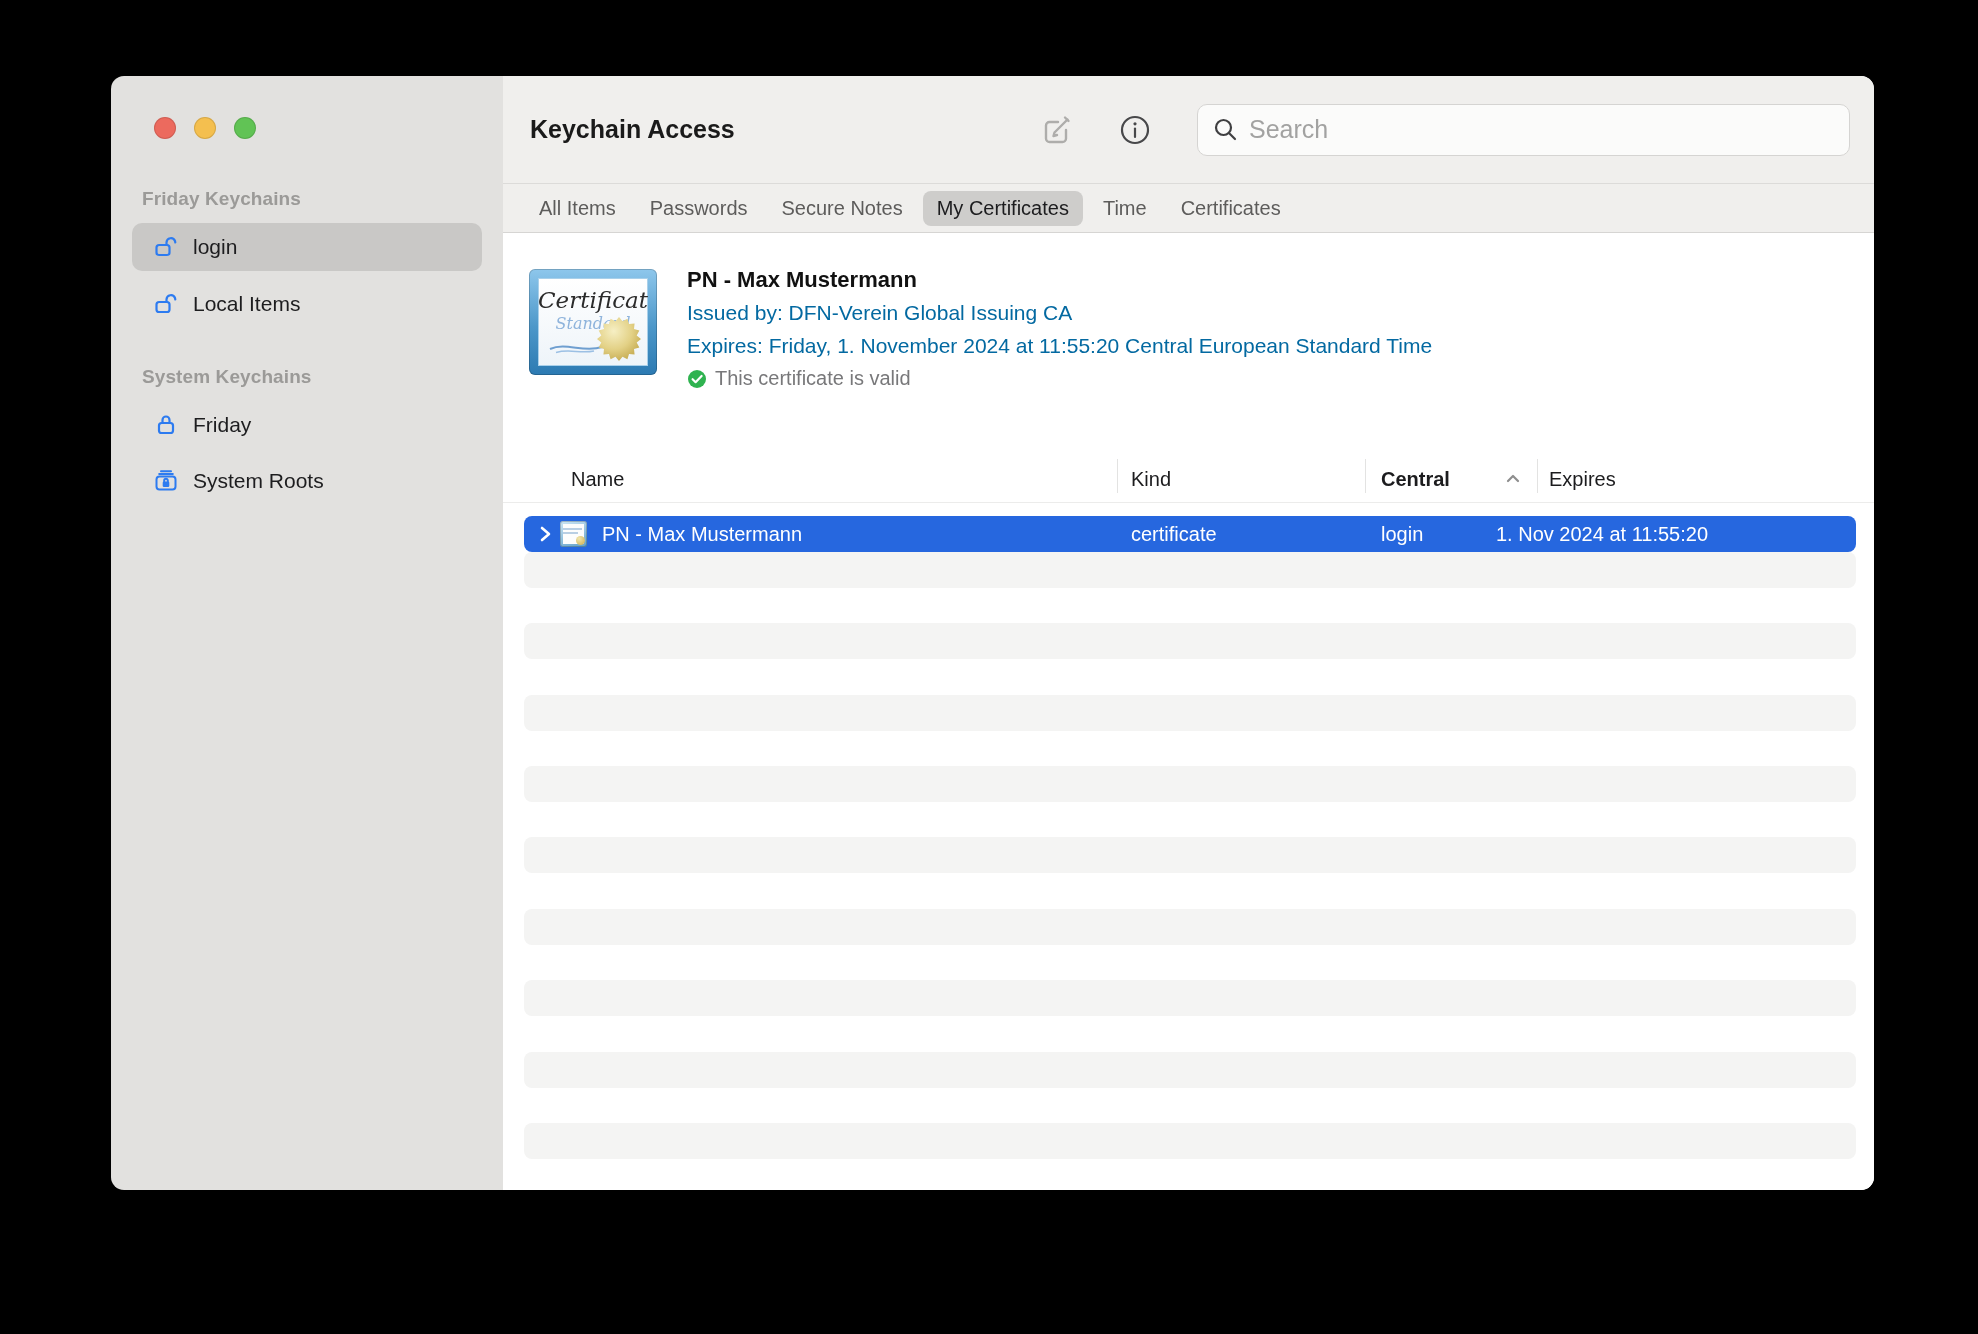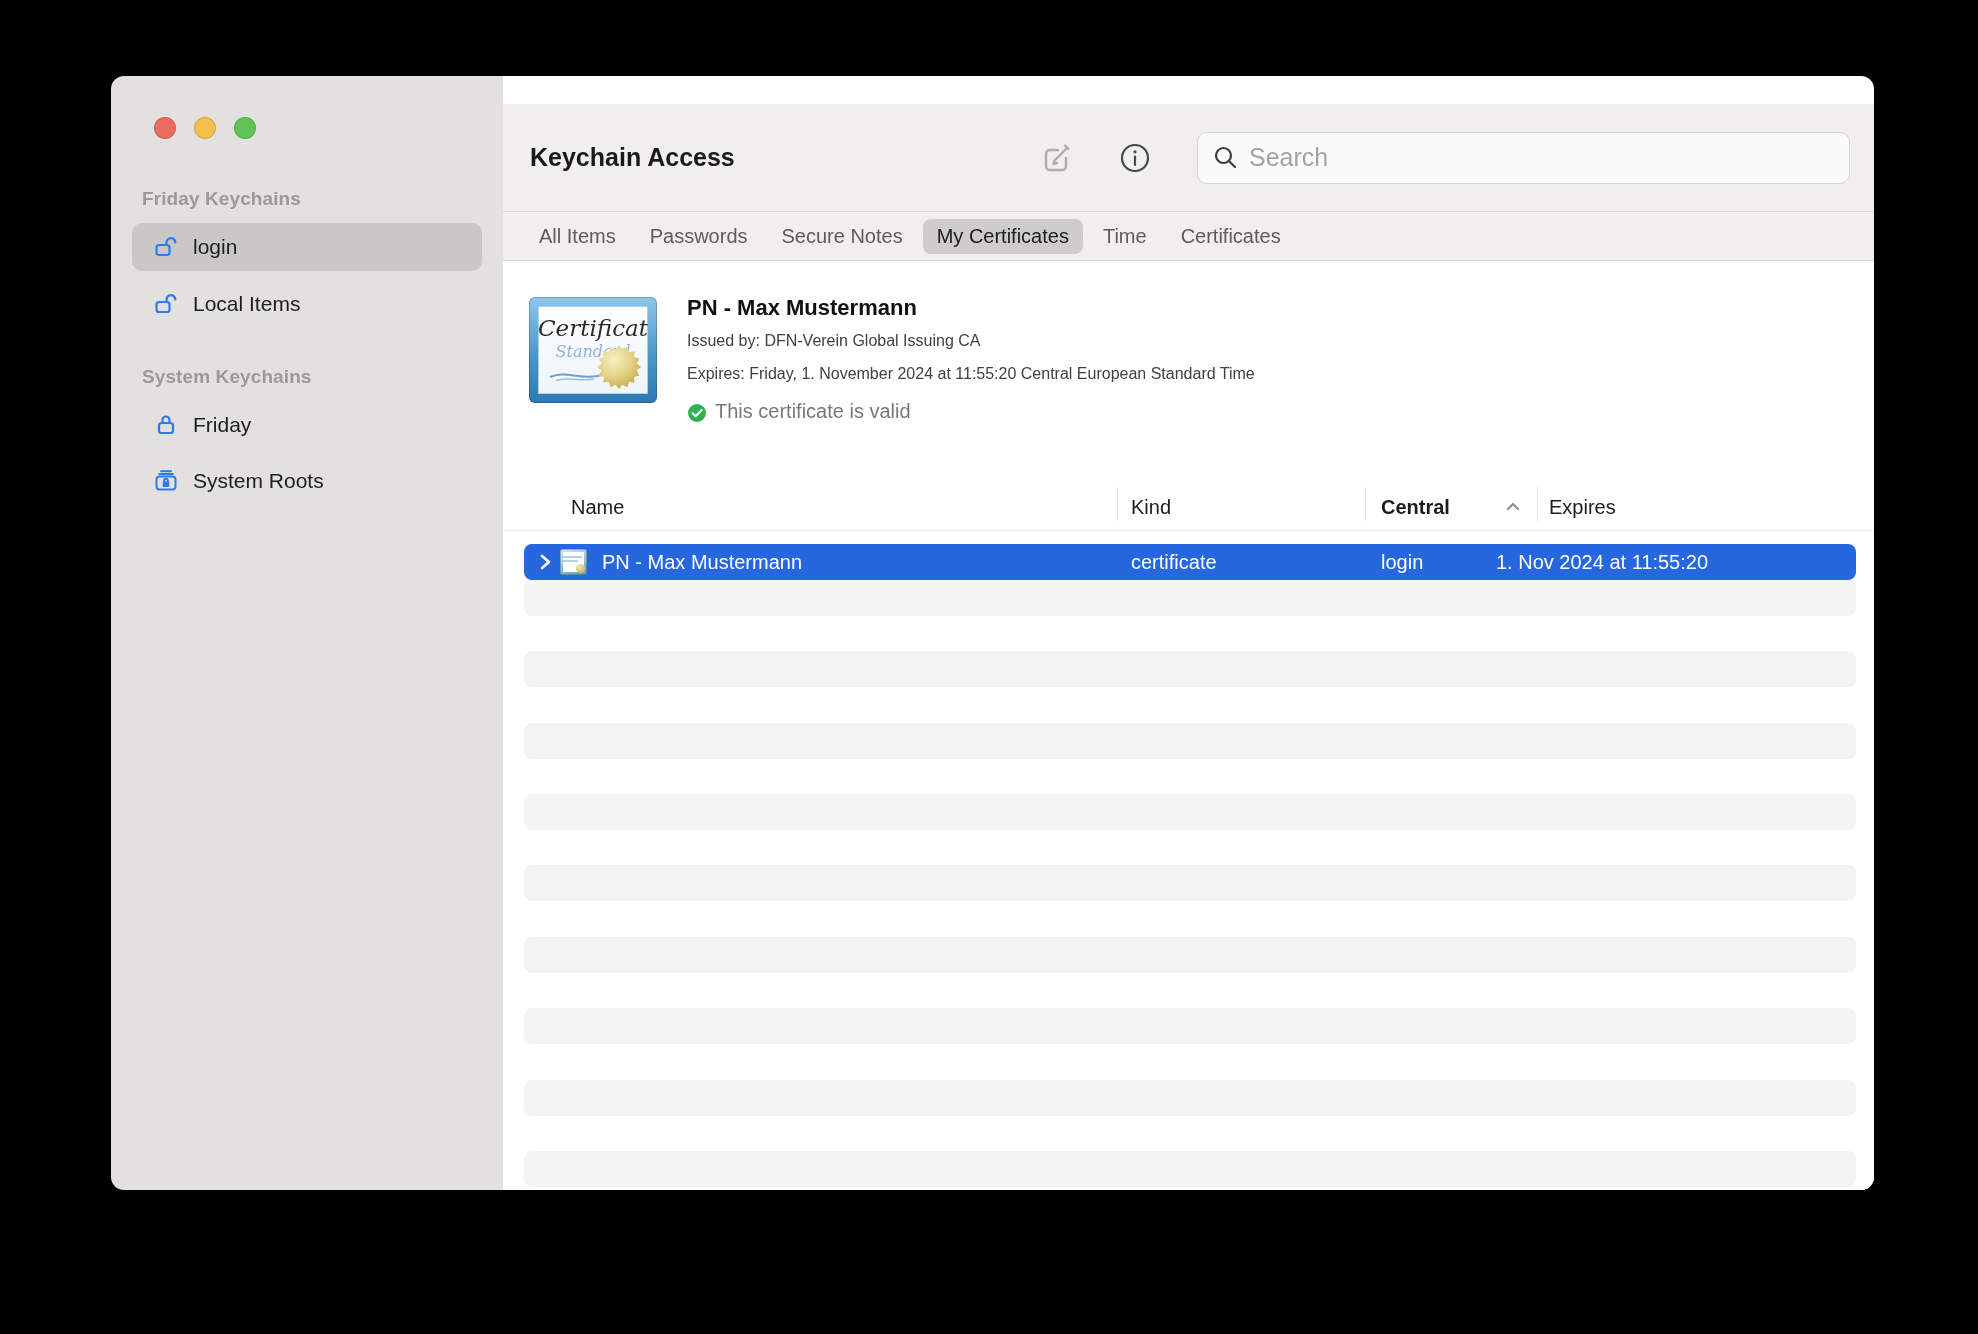--- a/index.html
+++ b/index.html
@@ -21,21 +21,21 @@
   .side-item { position:absolute; left:21px; width:350px; height:48px; transform:translateY(-50%);
     border-radius:10px; display:flex; align-items:center; }
   .side-item.selected { background:#c9c8c6; }
   .side-item .s-icon { position:absolute; left:21px; width:26px; height:26px; }
   .side-item .s-label { position:absolute; left:61px; font-size:21px; color:#1d1d1f; }
   .s-icon svg { display:block; }
 
   
   .main { position:relative; flex:1; height:100%; background:#fff; }
   .toolbar { position:relative; height:108px; background:#f0efed; border-bottom:1px solid #dcdbd9;
-    display:flex; align-items:center;margin-top:28px; }
+    display:flex; align-items:center; }
   .app-title { margin-left:27px; font-size:25px; font-weight:700; color:#1a1a1a; }
   .toolbar-spacer { flex:1; }
   .tb-icon { width:36px; height:36px; flex:none; }
   .edit-icon { margin-right:42px; }
   .info-icon { margin-right:44px; }
   .search-field { width:653px; height:52px; margin-right:24px; border-radius:10px;
     background:#fbfbfa; border:1px solid #d5d4d2; display:flex; align-items:center; padding:0 14px; }
   .search-field svg { flex:none; margin-right:10px; }
   .search-field input { flex:1; border:none; outline:none; background:transparent;
     font-size:25px; color:#1d1d1f; font-family:inherit; }
@@ -58,22 +58,22 @@
     font-style:italic; font-size:23px; color:#2b2b2b; }
   .cert-sub { margin-top:1px; font-family:"DejaVu Serif","Liberation Serif",serif;
     font-style:italic; font-size:16px; color:#8fb4dc; }
   .cert-swoosh { position:absolute; left:10px; bottom:10px; }
   .cert-seal { position:absolute; right:7px; bottom:5px; width:44px; height:44px;
     background:radial-gradient(circle at 38% 32%,#f6efc4 0%,#e3d186 45%,#c3a94e 80%,#ac913a 100%);
     clip-path:polygon(100% 50%,90.2% 58%,96.2% 69.1%,84.1% 72.8%,85.4% 85.4%,72.8% 84.1%,69.1% 96.2%,58% 90.2%,50% 100%,42% 90.2%,30.9% 96.2%,27.2% 84.1%,14.6% 85.4%,15.9% 72.8%,3.8% 69.1%,9.8% 58%,0% 50%,9.8% 42%,3.8% 30.9%,15.9% 27.2%,14.6% 14.6%,27.2% 15.9%,30.9% 3.8%,42% 9.8%,50% 0%,58% 9.8%,69.1% 3.8%,72.8% 15.9%,85.4% 14.6%,84.1% 27.2%,96.2% 30.9%,90.2% 42%); }
 
   .cert-text { position:absolute; left:184px; top:30px; }
   .cert-title { font-size:22px; font-weight:700; color:#111; line-height:33px; }
-  .cert-line { font-size:16px; color:#404040; line-height:33px; }
-  .cert-status { display:flex; align-items:flex-end; gap:8px; height:33px; }
+  .cert-line { font-size:21px; color:#0369a1; line-height:33px; }
+  .cert-status { display:flex; align-items:center; gap:8px; height:33px; }
   .cert-status .status-text { font-size:20px; color:#78787a; }
 
   
   .th-label { position:absolute; top:233px; height:26px; line-height:26px; font-size:20px; color:#1c1c1e; }
   .th-label.bold { font-weight:700; }
   .col-sep { position:absolute; top:226px; width:1px; height:34px; background:#e3e3e2; }
   .sort-chevron { position:absolute; top:237px; }
   .header-divider { position:absolute; left:0; right:0; top:269px; height:1px; background:#ececeb; }
 
   .row { position:absolute; left:21px; width:1332px; height:36px; border-radius:8px; }

